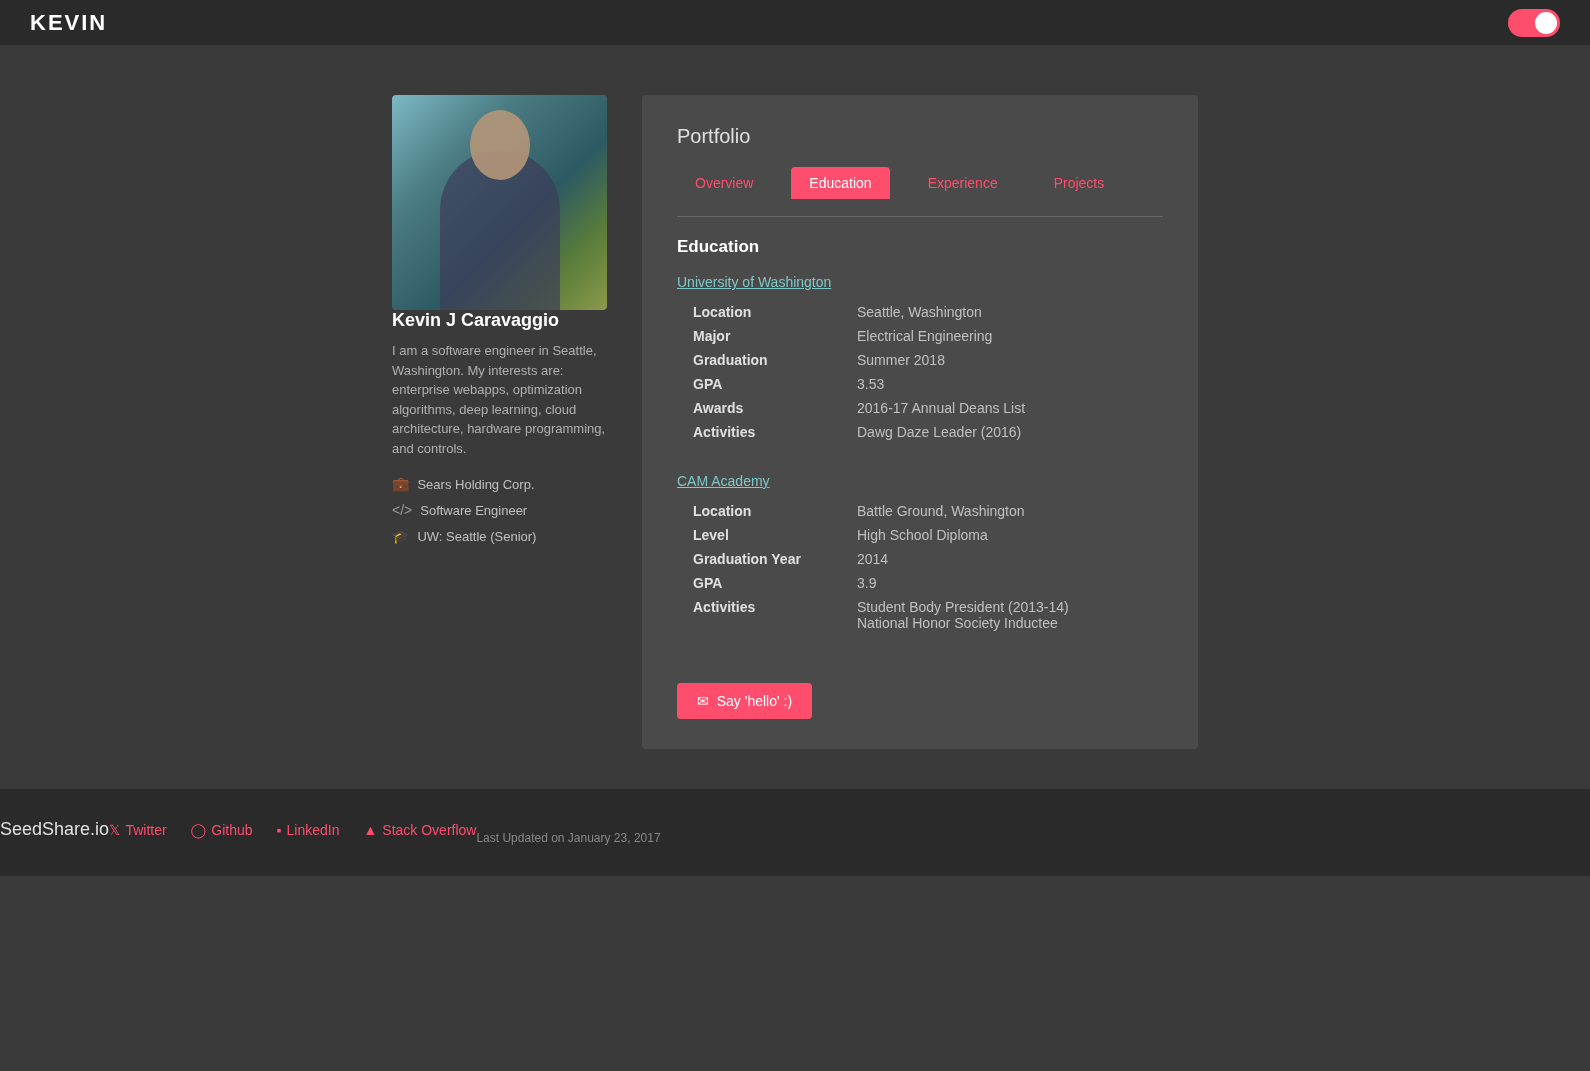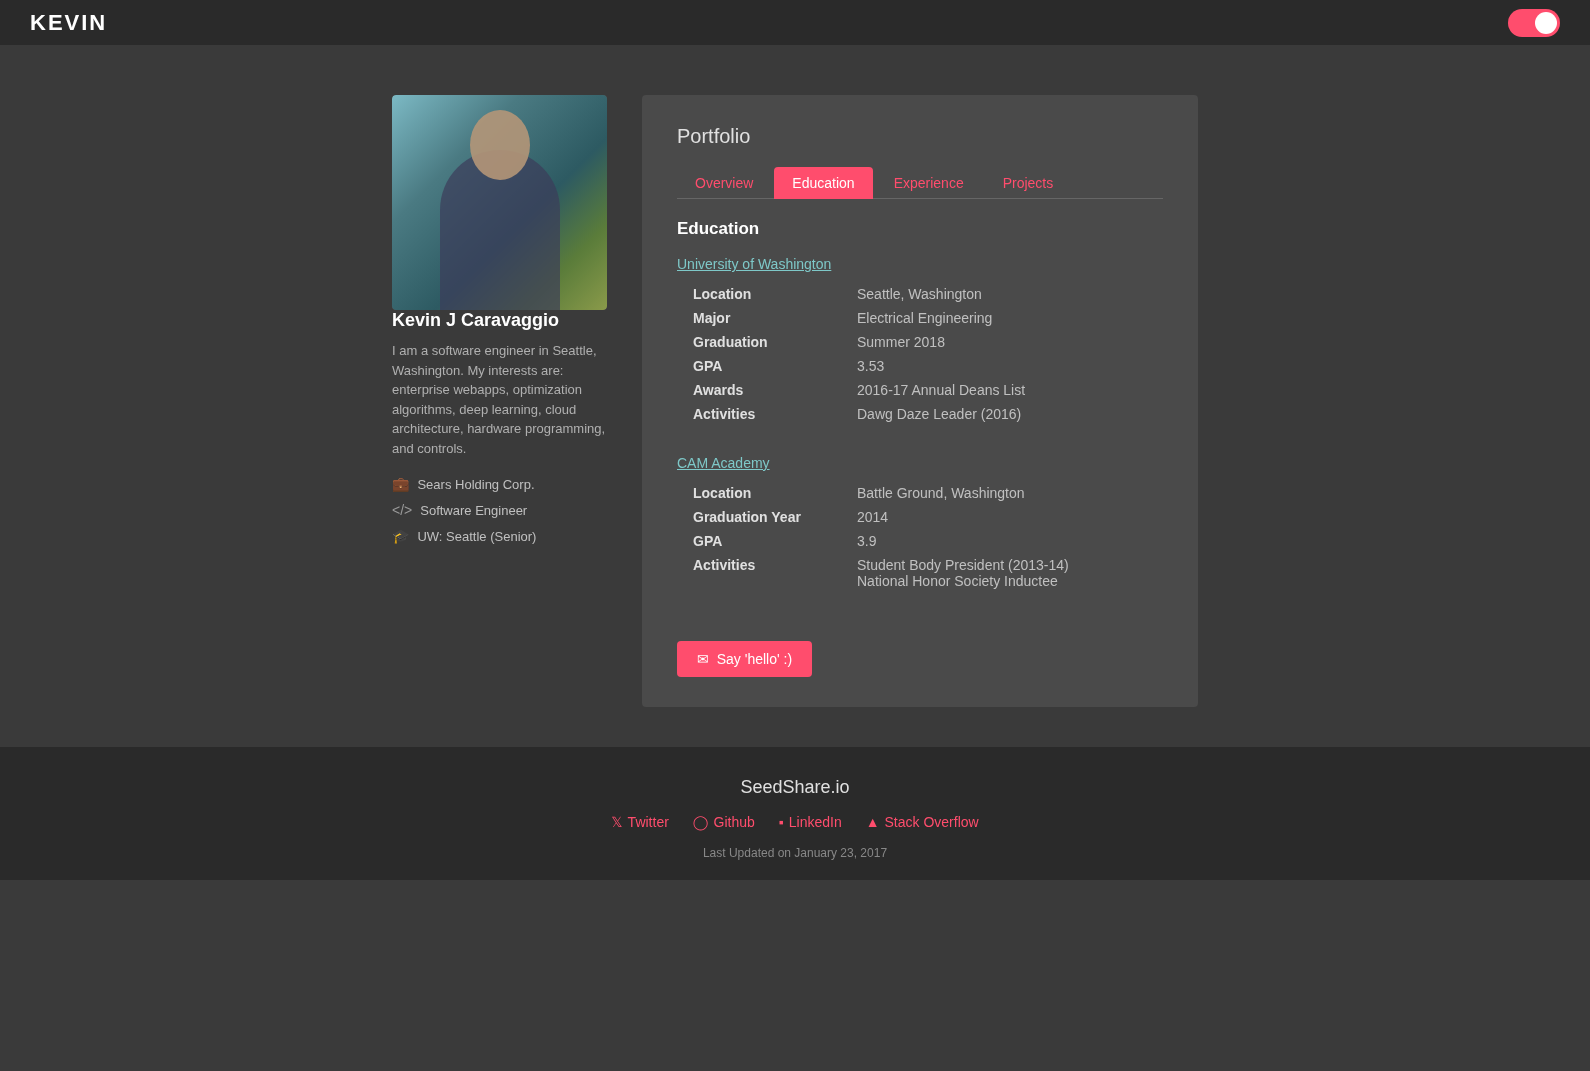--- a/index.html
+++ b/index.html
@@ -145,24 +145,24 @@
     .portfolio-title {
       font-size: 20px;
       font-weight: 400;
       color: #e0e0e0;
       margin-bottom: 18px;
     }
 
     
     .tabs {
       display: flex;
-      gap: 3px;
+      gap: 20px;
       margin-bottom: 20px;
       border-bottom: 1px solid #666;
-      padding-bottom: 0;
+      padding-bottom: 18px;
     }
     .tab {
       padding: 8px 18px;
       font-size: 14px;
       cursor: pointer;
       color: #ff4d6d;
       background: transparent;
       border: none;
       border-radius: 4px 4px 0 0;
       position: relative;
@@ -222,21 +222,21 @@
       font-size: 14px;
       cursor: pointer;
       margin-top: 20px;
     }
 
     
     .footer {
       background-color: #2a2a2a;
       padding: 30px 0 20px 0;
       display: flex;
-      flex-direction: column;
+      flex-direction: row;
       align-items: center;
     }
     .footer-brand {
       font-size: 18px;
       color: #e0e0e0;
       margin-bottom: 16px;
     }
     .footer-links {
       display: flex;
       gap: 24px;
@@ -338,20 +338,24 @@
         </tbody>
       </table>
 
       
       <div class="school-name">CAM Academy</div>
       <table class="edu-table">
         <tbody>
           <tr>
             <td>Location</td>
             <td>Battle Ground, Washington</td>
+          </tr>
+          <tr>
+            <td>Level</td>
+            <td>High School Diploma</td>
           </tr>
           <tr>
             <td>Graduation Year</td>
             <td>2014</td>
           </tr>
           <tr>
             <td>GPA</td>
             <td>3.9</td>
           </tr>
           <tr>

